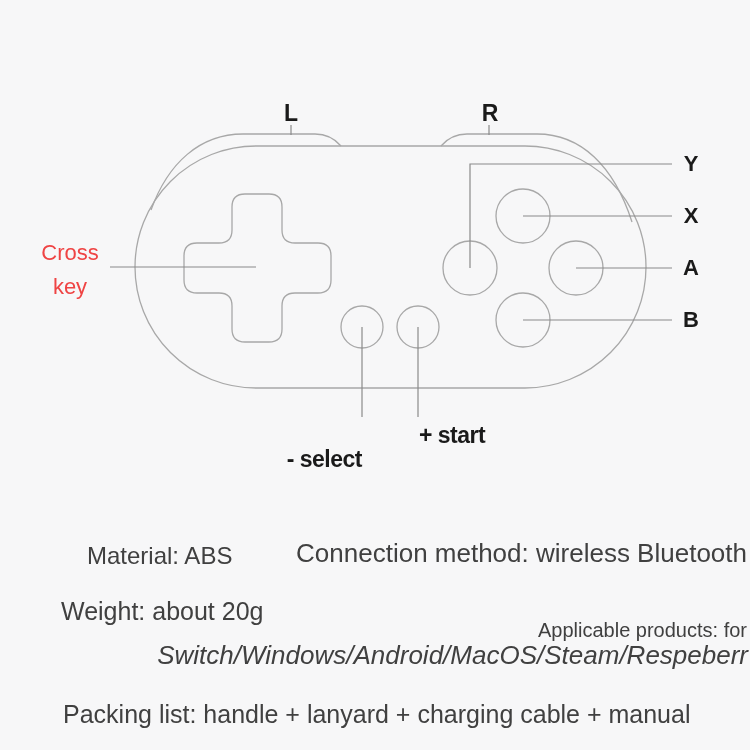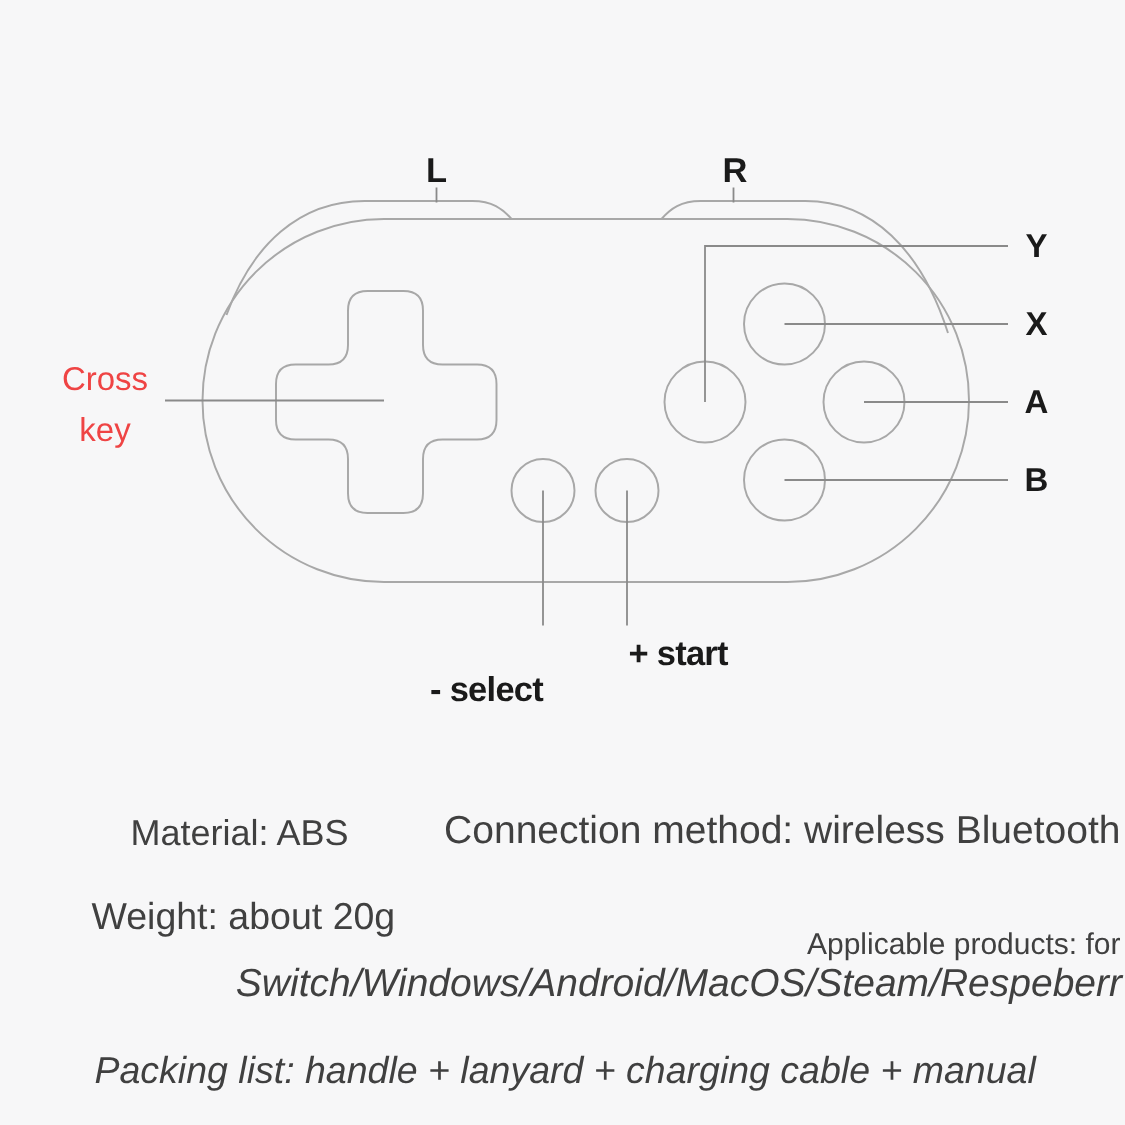--- a/index.html
+++ b/index.html
@@ -43,21 +43,21 @@
     position: absolute;
     white-space: nowrap;
     line-height: 1.1;
     color: #404040;
   }
   .spec-material   { left: 87px;  top: 543px; font-size: 24px; }
   .spec-connection { right: 3px;  top: 539px; font-size: 26px; text-align: right; }
   .spec-weight     { left: 61px;  top: 598px; font-size: 25px; }
   .spec-applicable { right: 3px;  top: 605px; font-size: 20px; margin-top: 14px; }
   .spec-devices    { right: 2px;  top: 641px; font-size: 26px; font-style: italic; }
-  .spec-packing    { left: 63px;  top: 701px; font-size: 25px; font-style: italic; }
+  .spec-packing    { left: 63px;  top: 701px; font-size: 25px; }
 </style>
 </head>
 <body>
 
 <div class="stage">
 
   <svg class="diagram-svg" width="750" height="470" viewBox="0 0 750 470">
     <g fill="none" stroke="#a8a8a8" stroke-width="1.3">
 
       <rect x="135" y="146" width="511" height="242" rx="121" ry="121"></rect>

